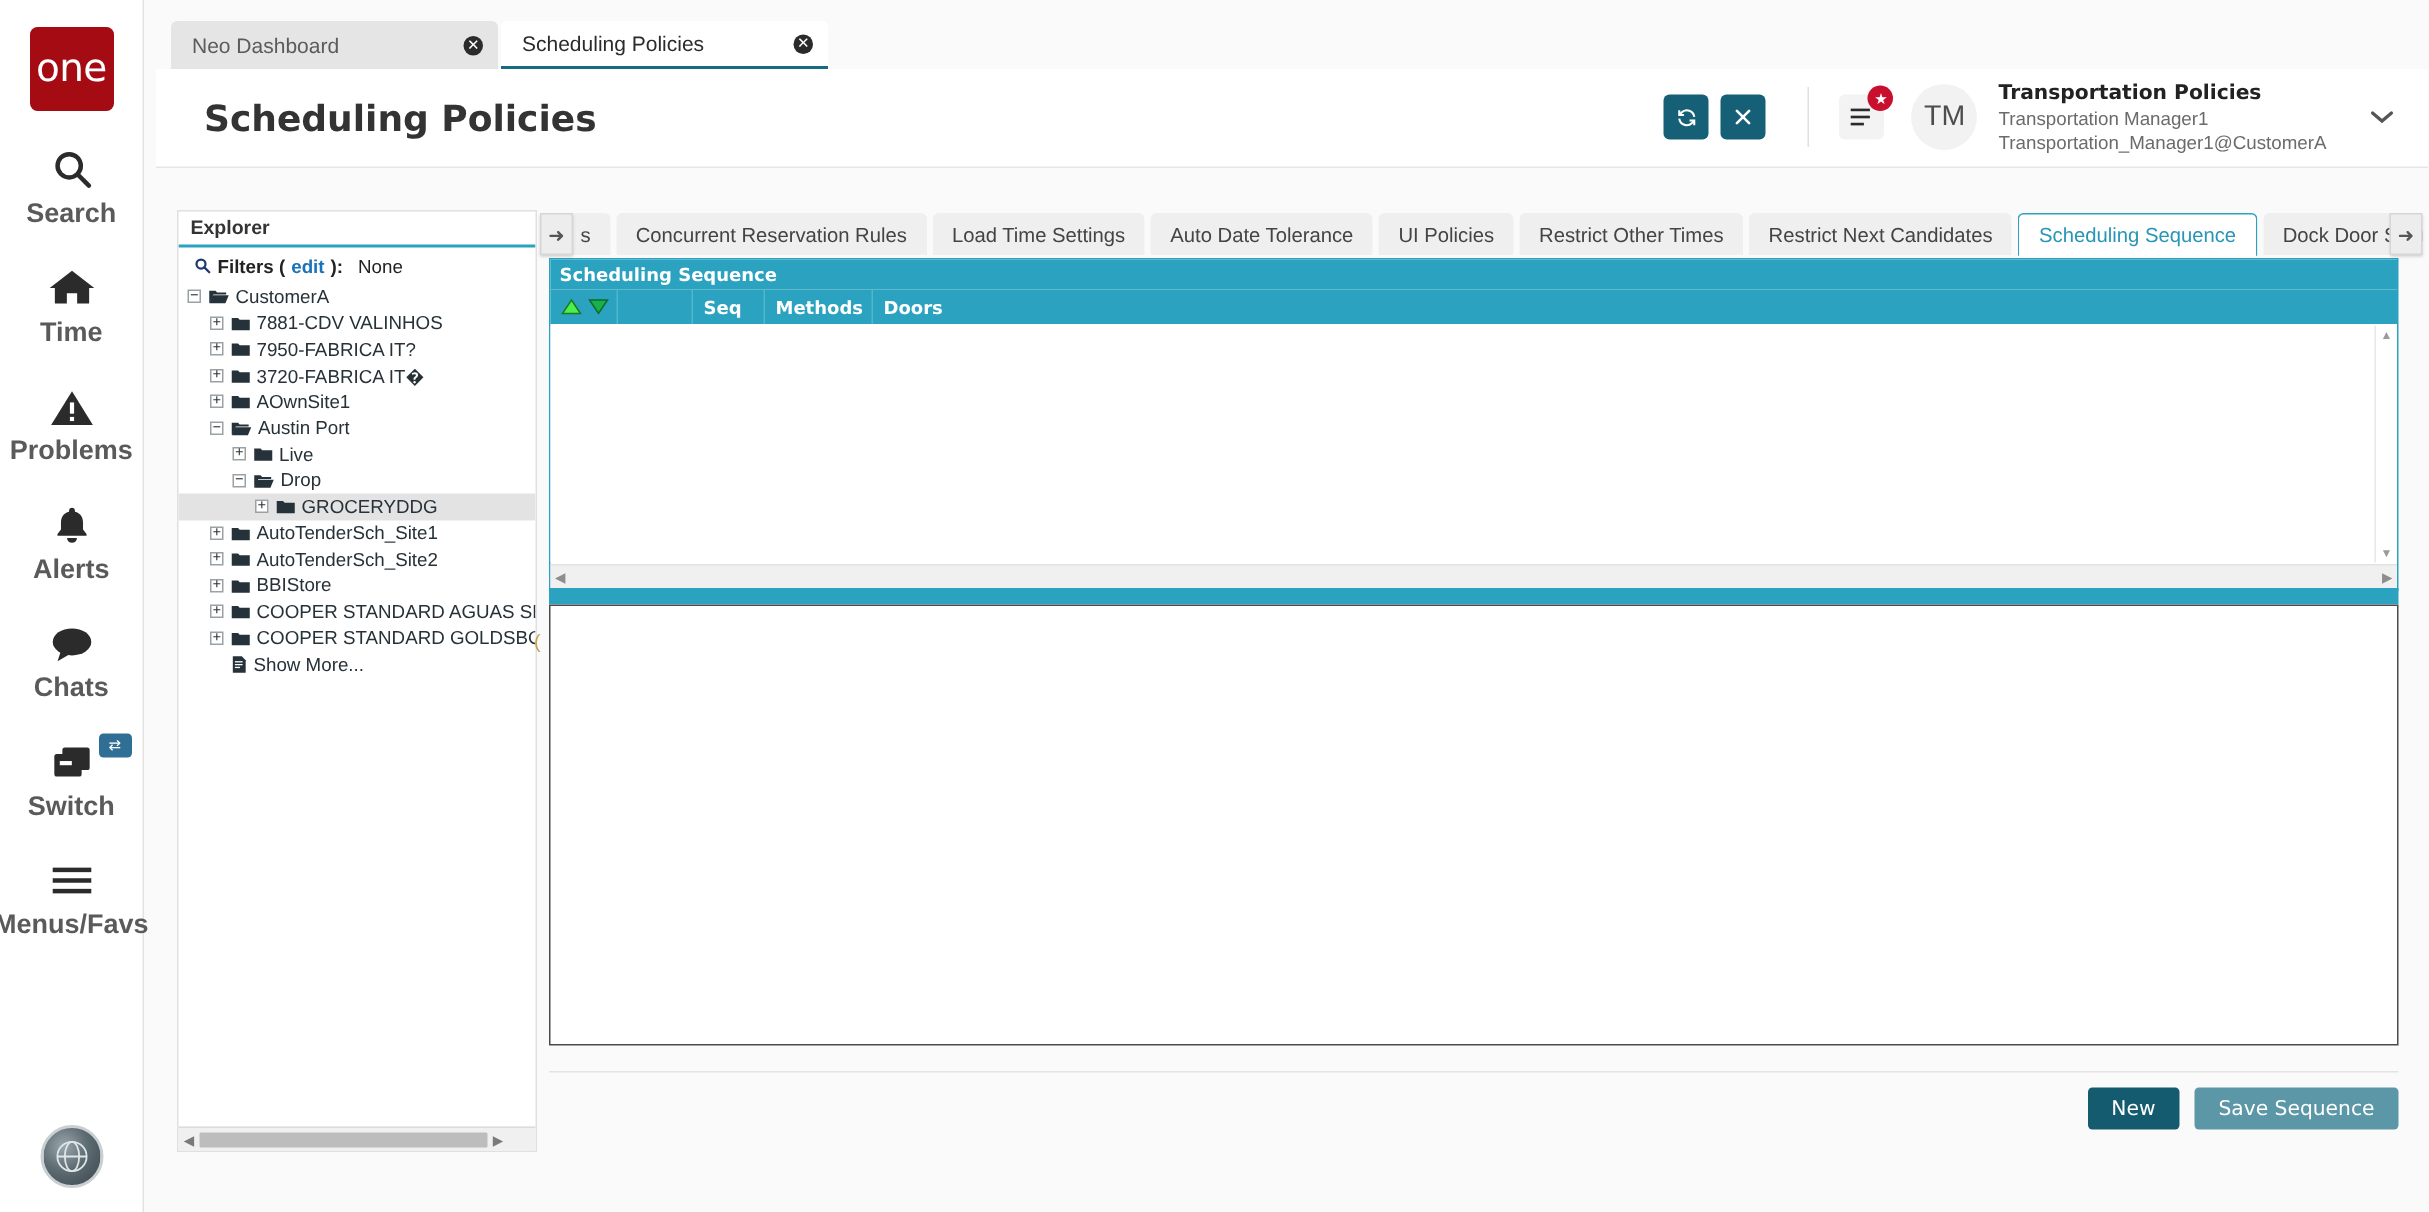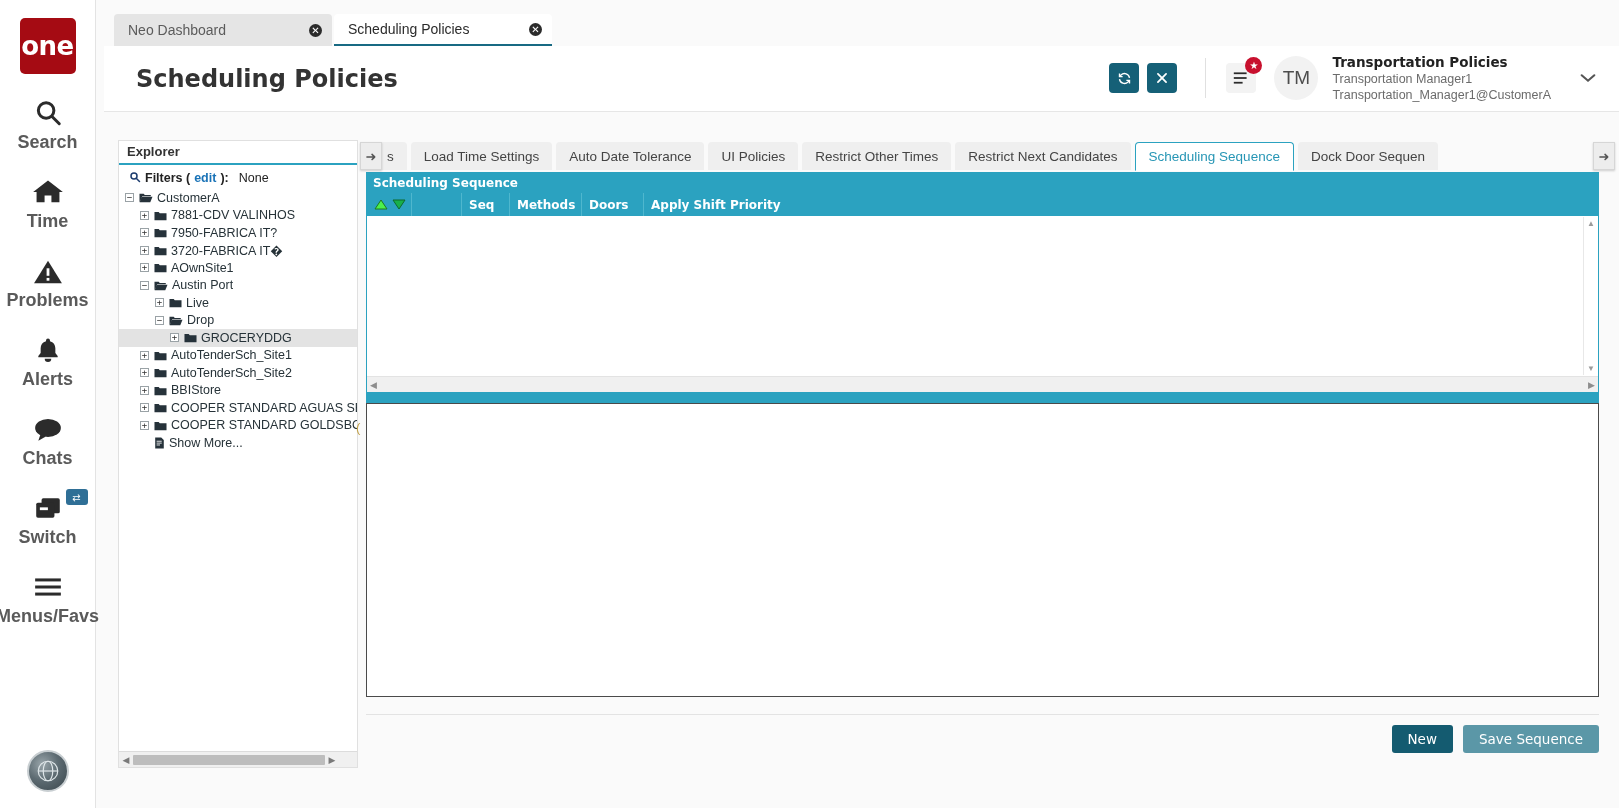--- a/index.html
+++ b/index.html
@@ -12,21 +12,21 @@
 
   
   #rail {
     position: absolute; left: 0; top: 0; width: 96px; height: 808px;
     background: #ffffff; border-right: 1px solid #e3e3e3;
     display: flex; flex-direction: column; align-items: center;
   }
   #logo {
     width: 56px; height: 56px; margin-top: 18px; background: #a50b13;
     border-radius: 5px; display: flex; align-items: center; justify-content: center;
-    color: #fff; font-size: 26px; font-weight: bold; letter-spacing: -0.5px;
+    color: #fff; font-size: 26px; font-weight: normal; letter-spacing: -0.5px;
     font-family: "DejaVu Sans", sans-serif;
   }
   .rail-item {
     width: 96px; margin-top: 22px; display: flex; flex-direction: column;
     align-items: center; cursor: pointer; position: relative;
   }
   .rail-ico { height: 34px; display:flex; align-items:center; justify-content:center; color:#2b2b2b; }
   .rail-lbl { font-size: 18px; color: #5a5a5a; margin-top: 2px; font-weight: bold; }
   .badge-switch {
     position: absolute; right: 8px; top: -2px; width: 22px; height: 16px;
@@ -530,20 +530,21 @@
       <span class="arr">▶</span>
     </div>
   </div>
 
   <div id="tabsrow">
     <div id="tabscroll-l">
       <span>➜</span>
     </div>
     <div id="tablist">
         <div class="ctab">s</div>
+        <div class="ctab">Concurrent Reservation Rules</div>
         <div class="ctab">Load Time Settings</div>
         <div class="ctab">Auto Date Tolerance</div>
         <div class="ctab">UI Policies</div>
         <div class="ctab">Restrict Other Times</div>
         <div class="ctab">Restrict Next Candidates</div>
         <div class="ctab active">Scheduling Sequence</div>
         <div class="ctab">Dock Door Sequen</div>
       </div>
     <div id="tabscroll-r">
       <span>➜</span>
@@ -562,21 +563,20 @@
           <span>
             <svg width="14" height="11" viewBox="0 0 14 11">
               <polygon points="1,1 13,1 7,10" fill="#18b04a" stroke="#0d6b2d" stroke-width="1"></polygon>
             </svg>
           </span>
         </div>
         <div class="gh" style="width: 50px;"></div>
         <div class="gh" style="width: 48px;">Seq</div>
         <div class="gh" style="width: 72px;">Methods</div>
         <div class="gh" style="width: 62px;">Doors</div>
-        <div class="gh" style="width: 860px;">Apply Shift Priority</div>
       </div>
     <div id="grid-body"></div>
     <div id="grid-vscroll">
       <span class="vsarr">▲</span>
       <span class="vsarr">▼</span>
     </div>
     <div id="grid-hscroll">
       <span class="hsarr">◀</span>
       <span class="hsarr">▶</span>
     </div>

